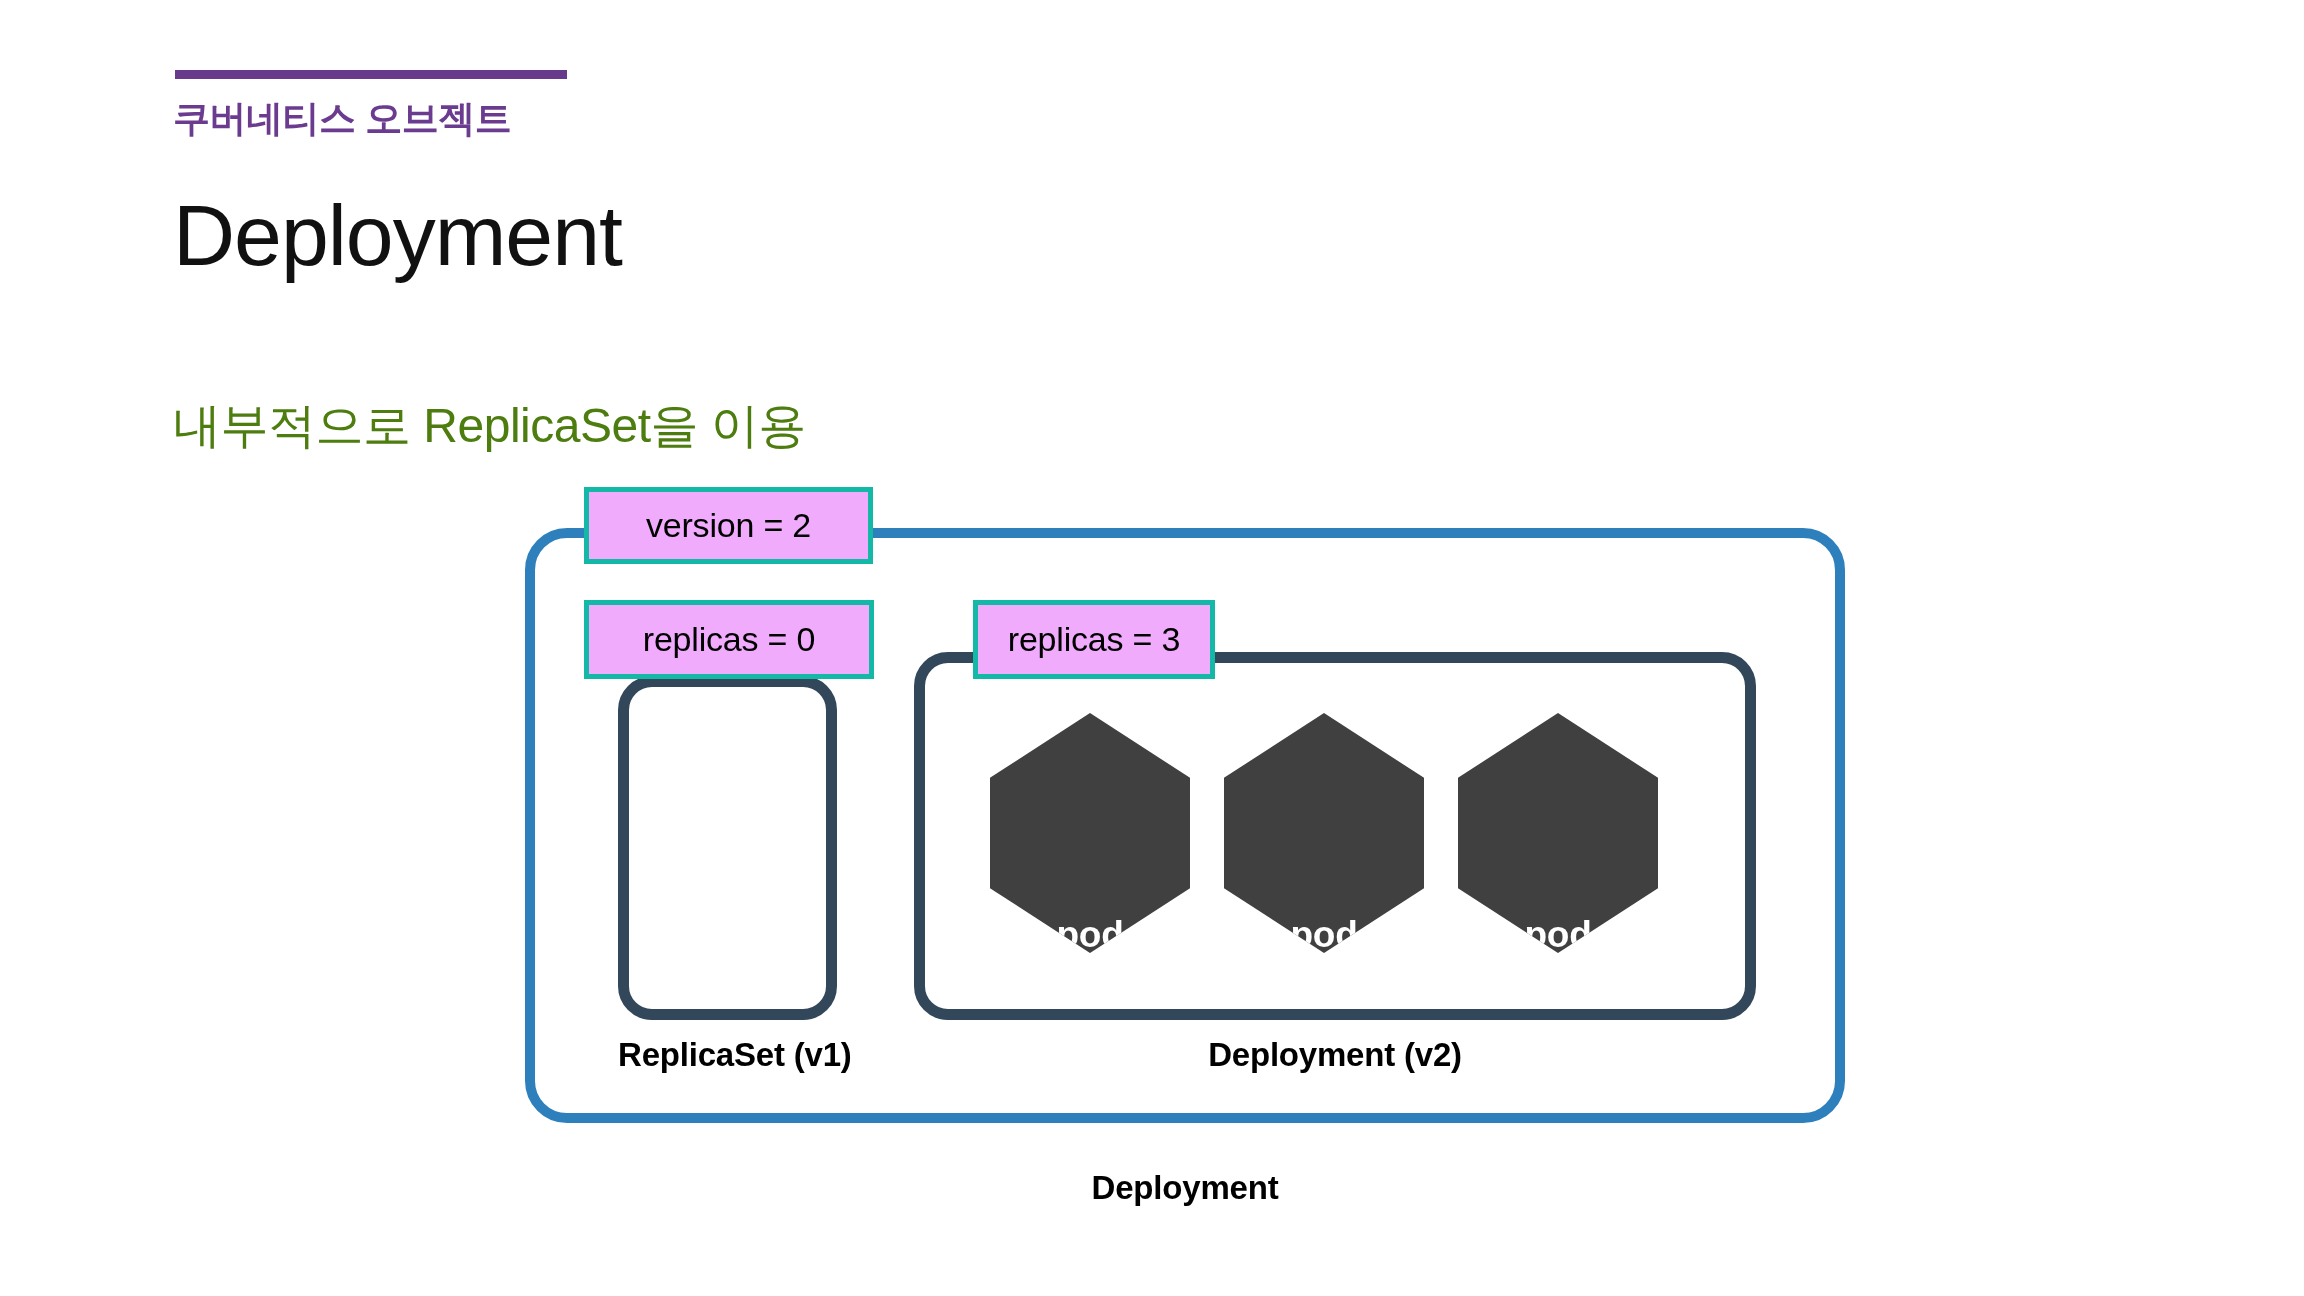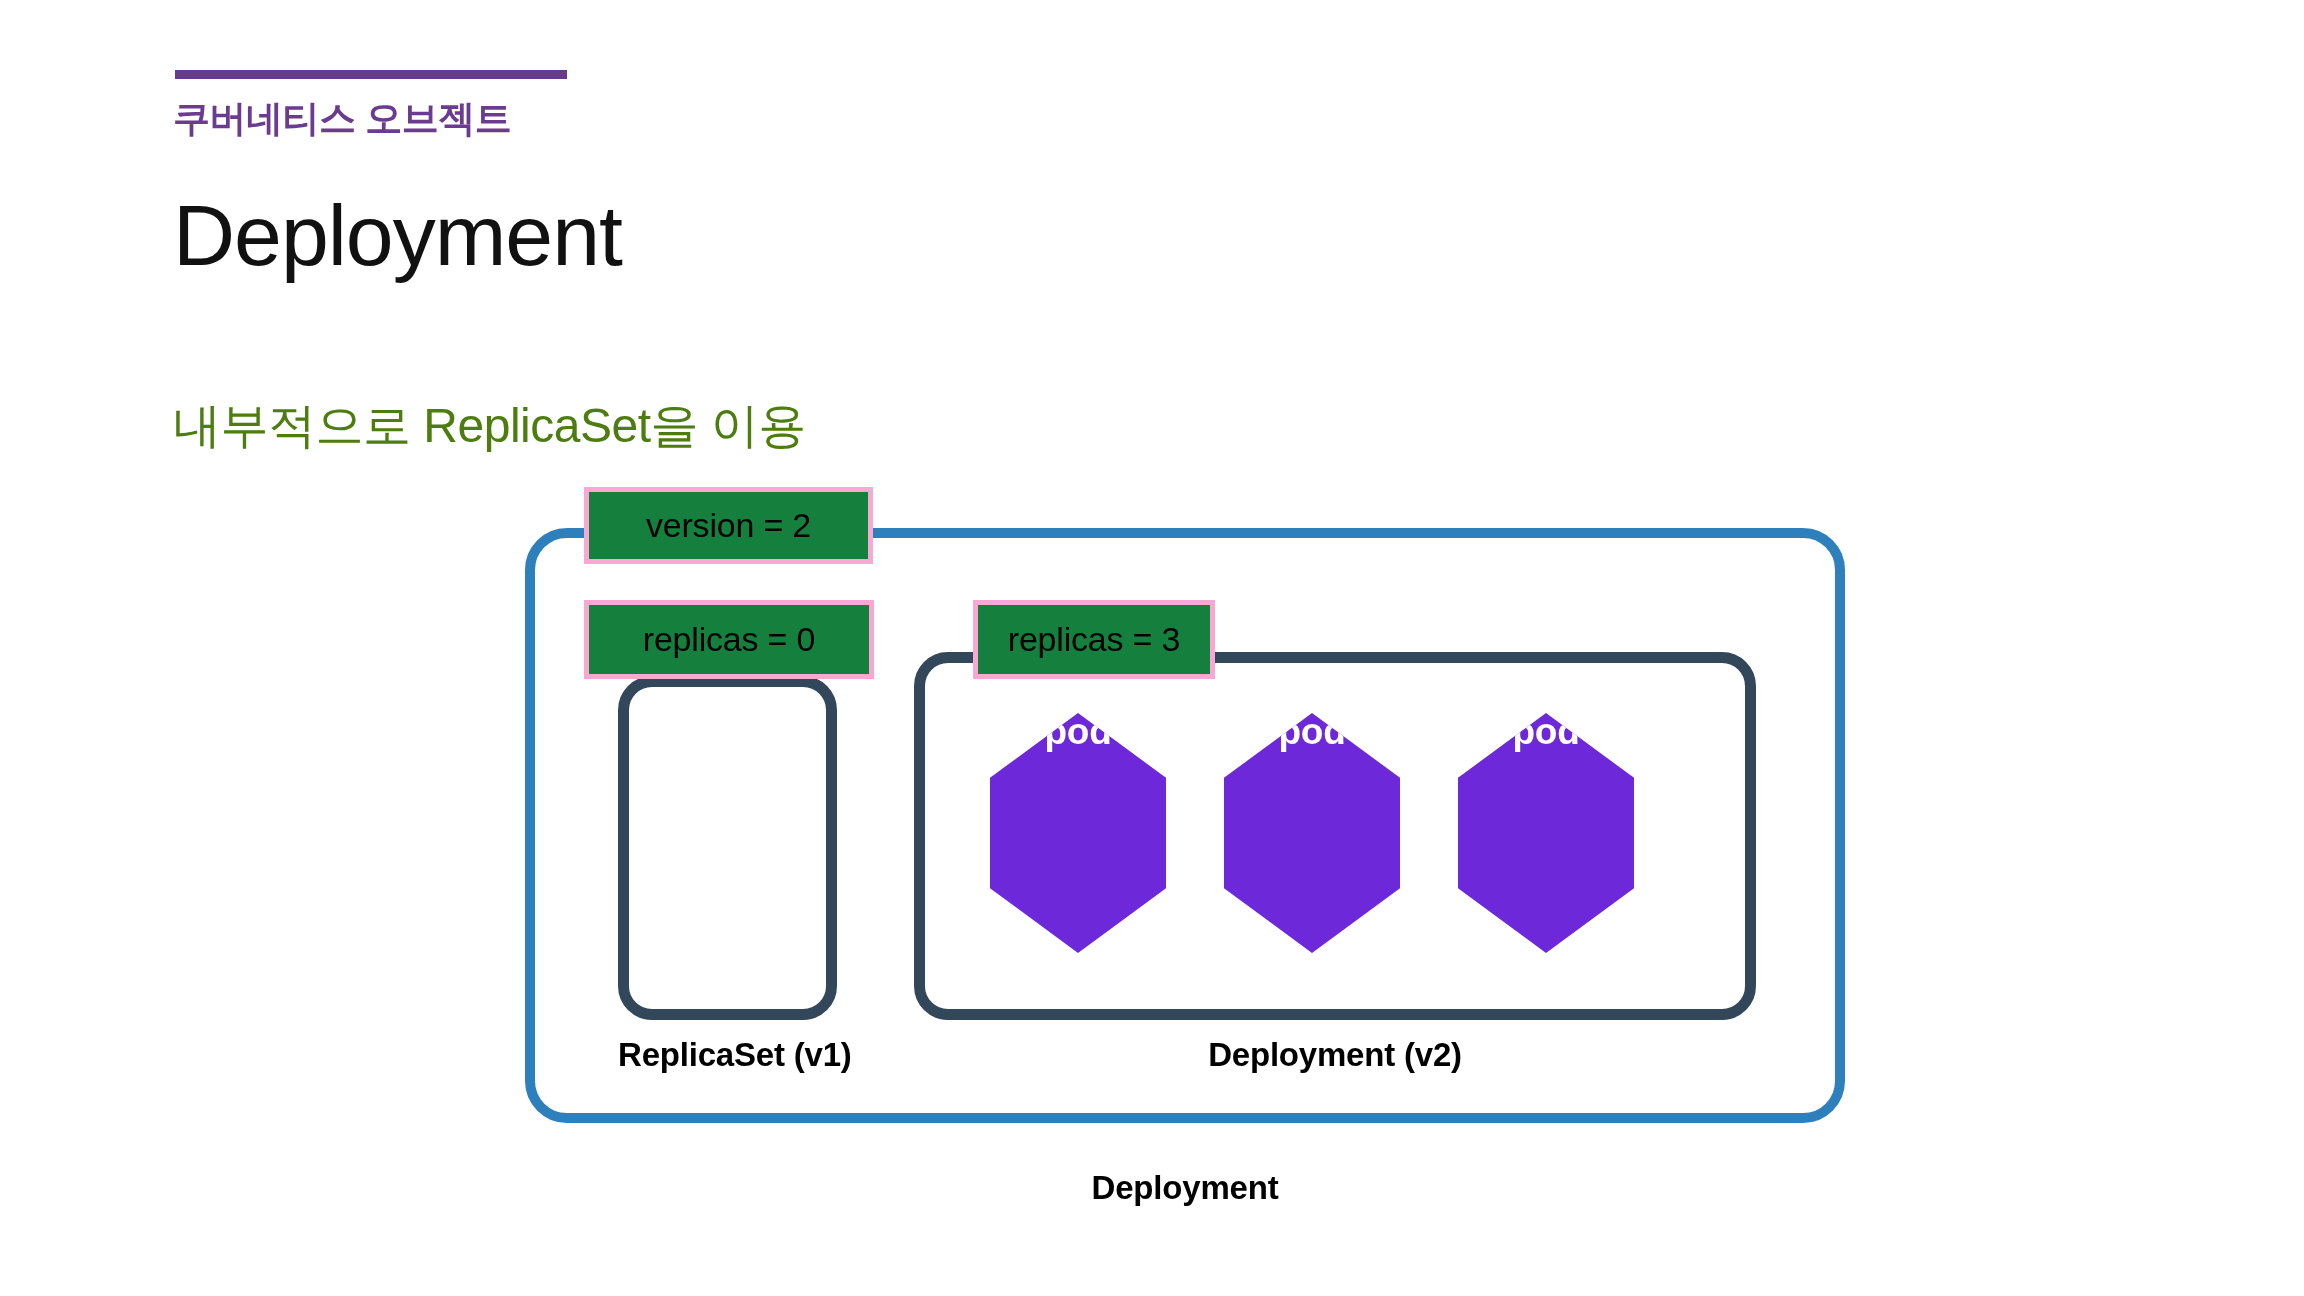--- a/index.html
+++ b/index.html
@@ -114,42 +114,42 @@
   .pod-row {
     position: absolute;
     left: 960px;
     top: 705px;
     width: 680px;
     height: 240px;
   }
   .pod {
     position: absolute;
     top: 0;
-    width: 176px;
+    width: 200px;
     height: 240px;
-    background: #6d28d9;
+    background: #404040;
     clip-path: polygon(50% 0%, 100% 27%, 100% 73%, 50% 100%, 0% 73%, 0% 27%);
     display: flex;
-    align-items: flex-start;
+    align-items: flex-end;
     justify-content: center;
   }
   .pod-label {
     color: #ffffff;
     font-size: 37px;
     font-weight: 700;
     letter-spacing: -0.3px;
     line-height: 1;
   }
 
   
   .prop-box {
     position: absolute;
     box-sizing: border-box;
-    background: #15803d;
-    border: 5px solid #f9a8d4;
+    background: #f0abfc;
+    border: 5px solid #14b8a6;
     display: flex;
     align-items: center;
     justify-content: center;
     color: #000000;
     font-size: 34px;
     font-weight: 400;
     letter-spacing: -0.2px;
     z-index: 5;
   }
   .prop-version {

